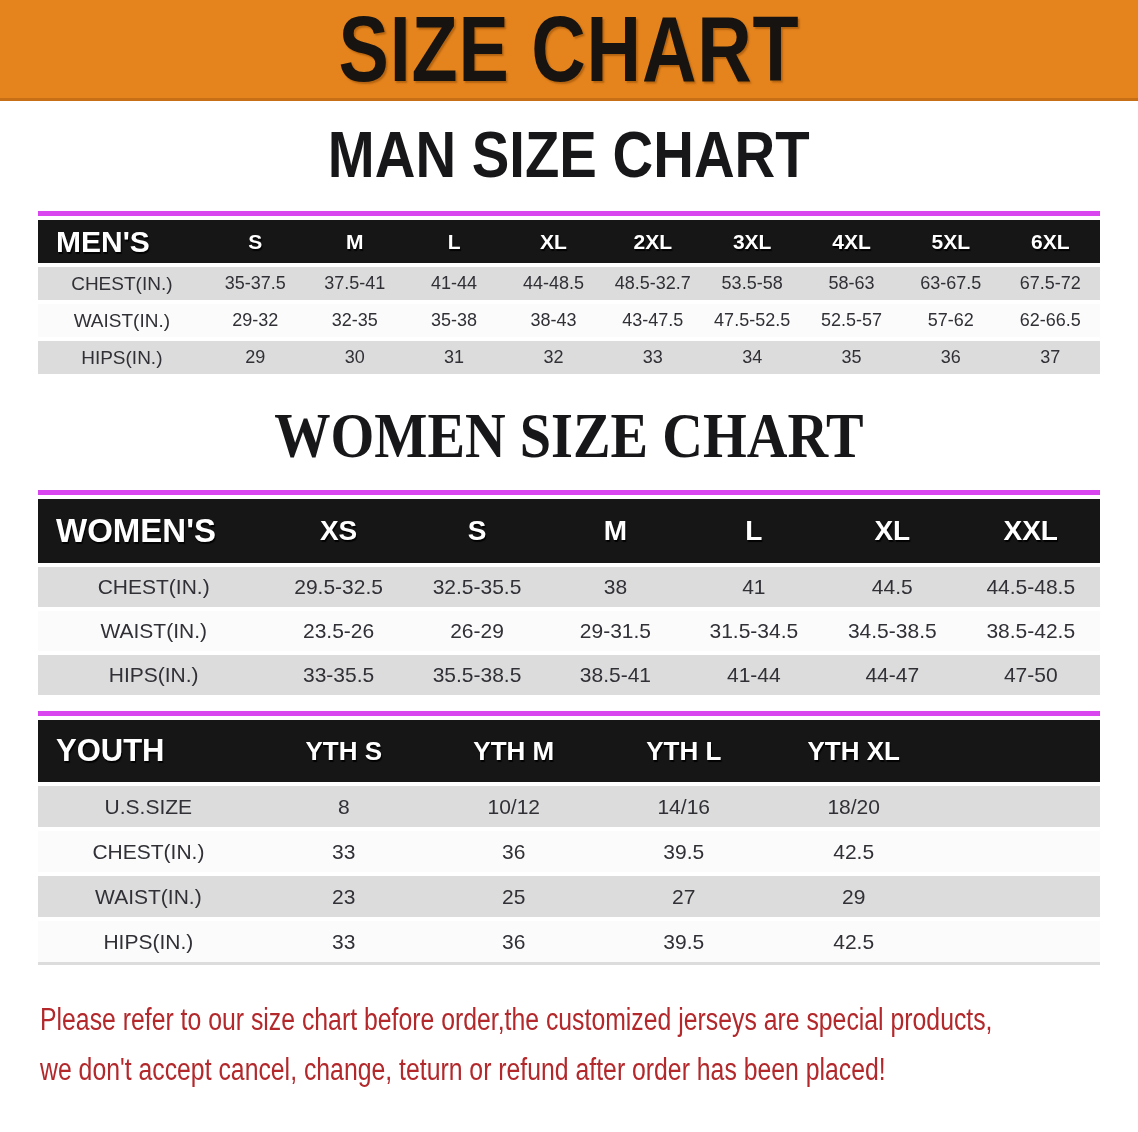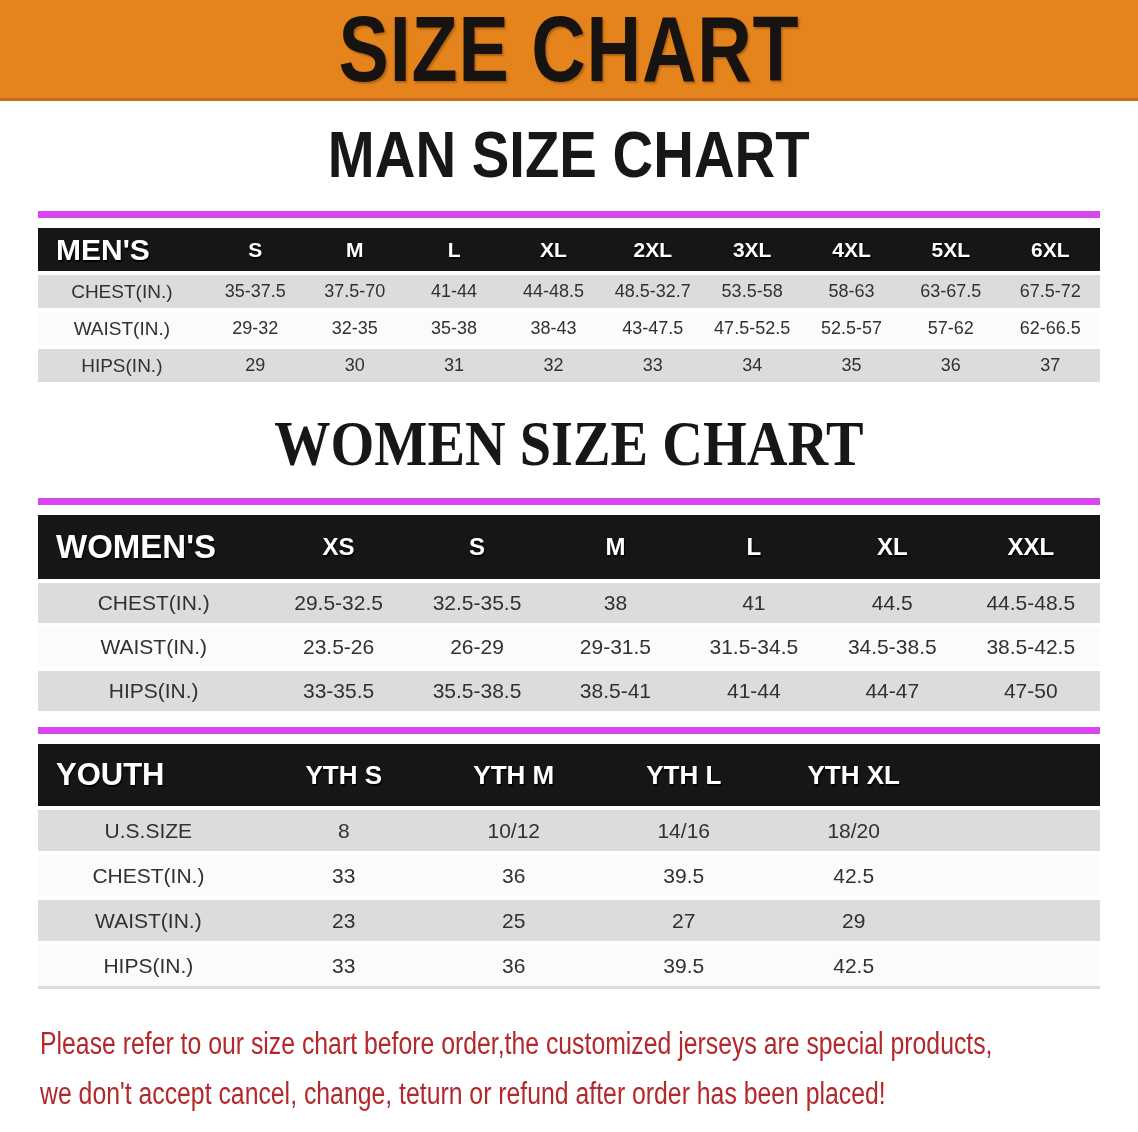--- a/index.html
+++ b/index.html
@@ -38,22 +38,22 @@
     display:inline-block;transform:scaleX(0.88);transform-origin:50% 50%;
     letter-spacing:0px;
   }
   .hd-man{margin-top:22px;}
   .hd-women{margin-top:30px;font-family:Liberation Serif, serif;}
   .hd-youth{margin-top:52px;}
 
   
   .table-wrap{
     margin:0 38px;
-    border-top:7px solid #d946ef;
-    padding-top:10px;
+    border-top:5px solid #d946ef;
+    padding-top:4px;
     background:#ffffff;
   }
   .tw-man{margin-top:24px;}
   .tw-women{margin-top:22px;}
   .tw-youth{margin-top:16px;border-bottom:3px solid #dcdcdc;}
 
   table.size-table{
     width:100%;
     border-collapse:separate;border-spacing:0;
     table-layout:fixed;
@@ -71,21 +71,21 @@
   table.size-table tbody tr:nth-child(odd) td{background:#dcdcdc;}
   table.size-table tbody tr:nth-child(even) td{background:#fbfbfb;}
 
   
   .men-table th{height:41px;font-size:21px;}
   .men-table th.lbl{font-size:30px;width:14%;}
   .men-table td{height:31px;font-size:18px;}
   .men-table td.lbl{font-size:19px;}
 
   
-  .women-table th{height:62px;font-size:24px;}
+  .women-table th{height:62px;font-size:28px;}
   .women-table th.lbl{font-size:33px;width:20%;}
   .women-table td{height:38px;font-size:21px;}
   .women-table td.lbl{font-size:21px;}
 
   
   .youth-table th{height:60px;font-size:26px;}
   .youth-table th.lbl{font-size:31px;width:19%;}
   .youth-table th.filler{width:15%;}
   .youth-table td{height:39px;font-size:21px;}
   .youth-table td.lbl{font-size:21px;}
@@ -127,21 +127,21 @@
               <th>3XL</th>
               <th>4XL</th>
               <th>5XL</th>
               <th>6XL</th>
             </tr>
           </thead>
           <tbody>
             <tr>
               <td class="lbl">CHEST(IN.)</td>
               <td>35-37.5</td>
-              <td>37.5-70</td>
+              <td>37.5-41</td>
               <td>41-44</td>
               <td>44-48.5</td>
               <td>48.5-32.7</td>
               <td>53.5-58</td>
               <td>58-63</td>
               <td>63-67.5</td>
               <td>67.5-72</td>
             </tr>
             <tr>
               <td class="lbl">WAIST(IN.)</td>

